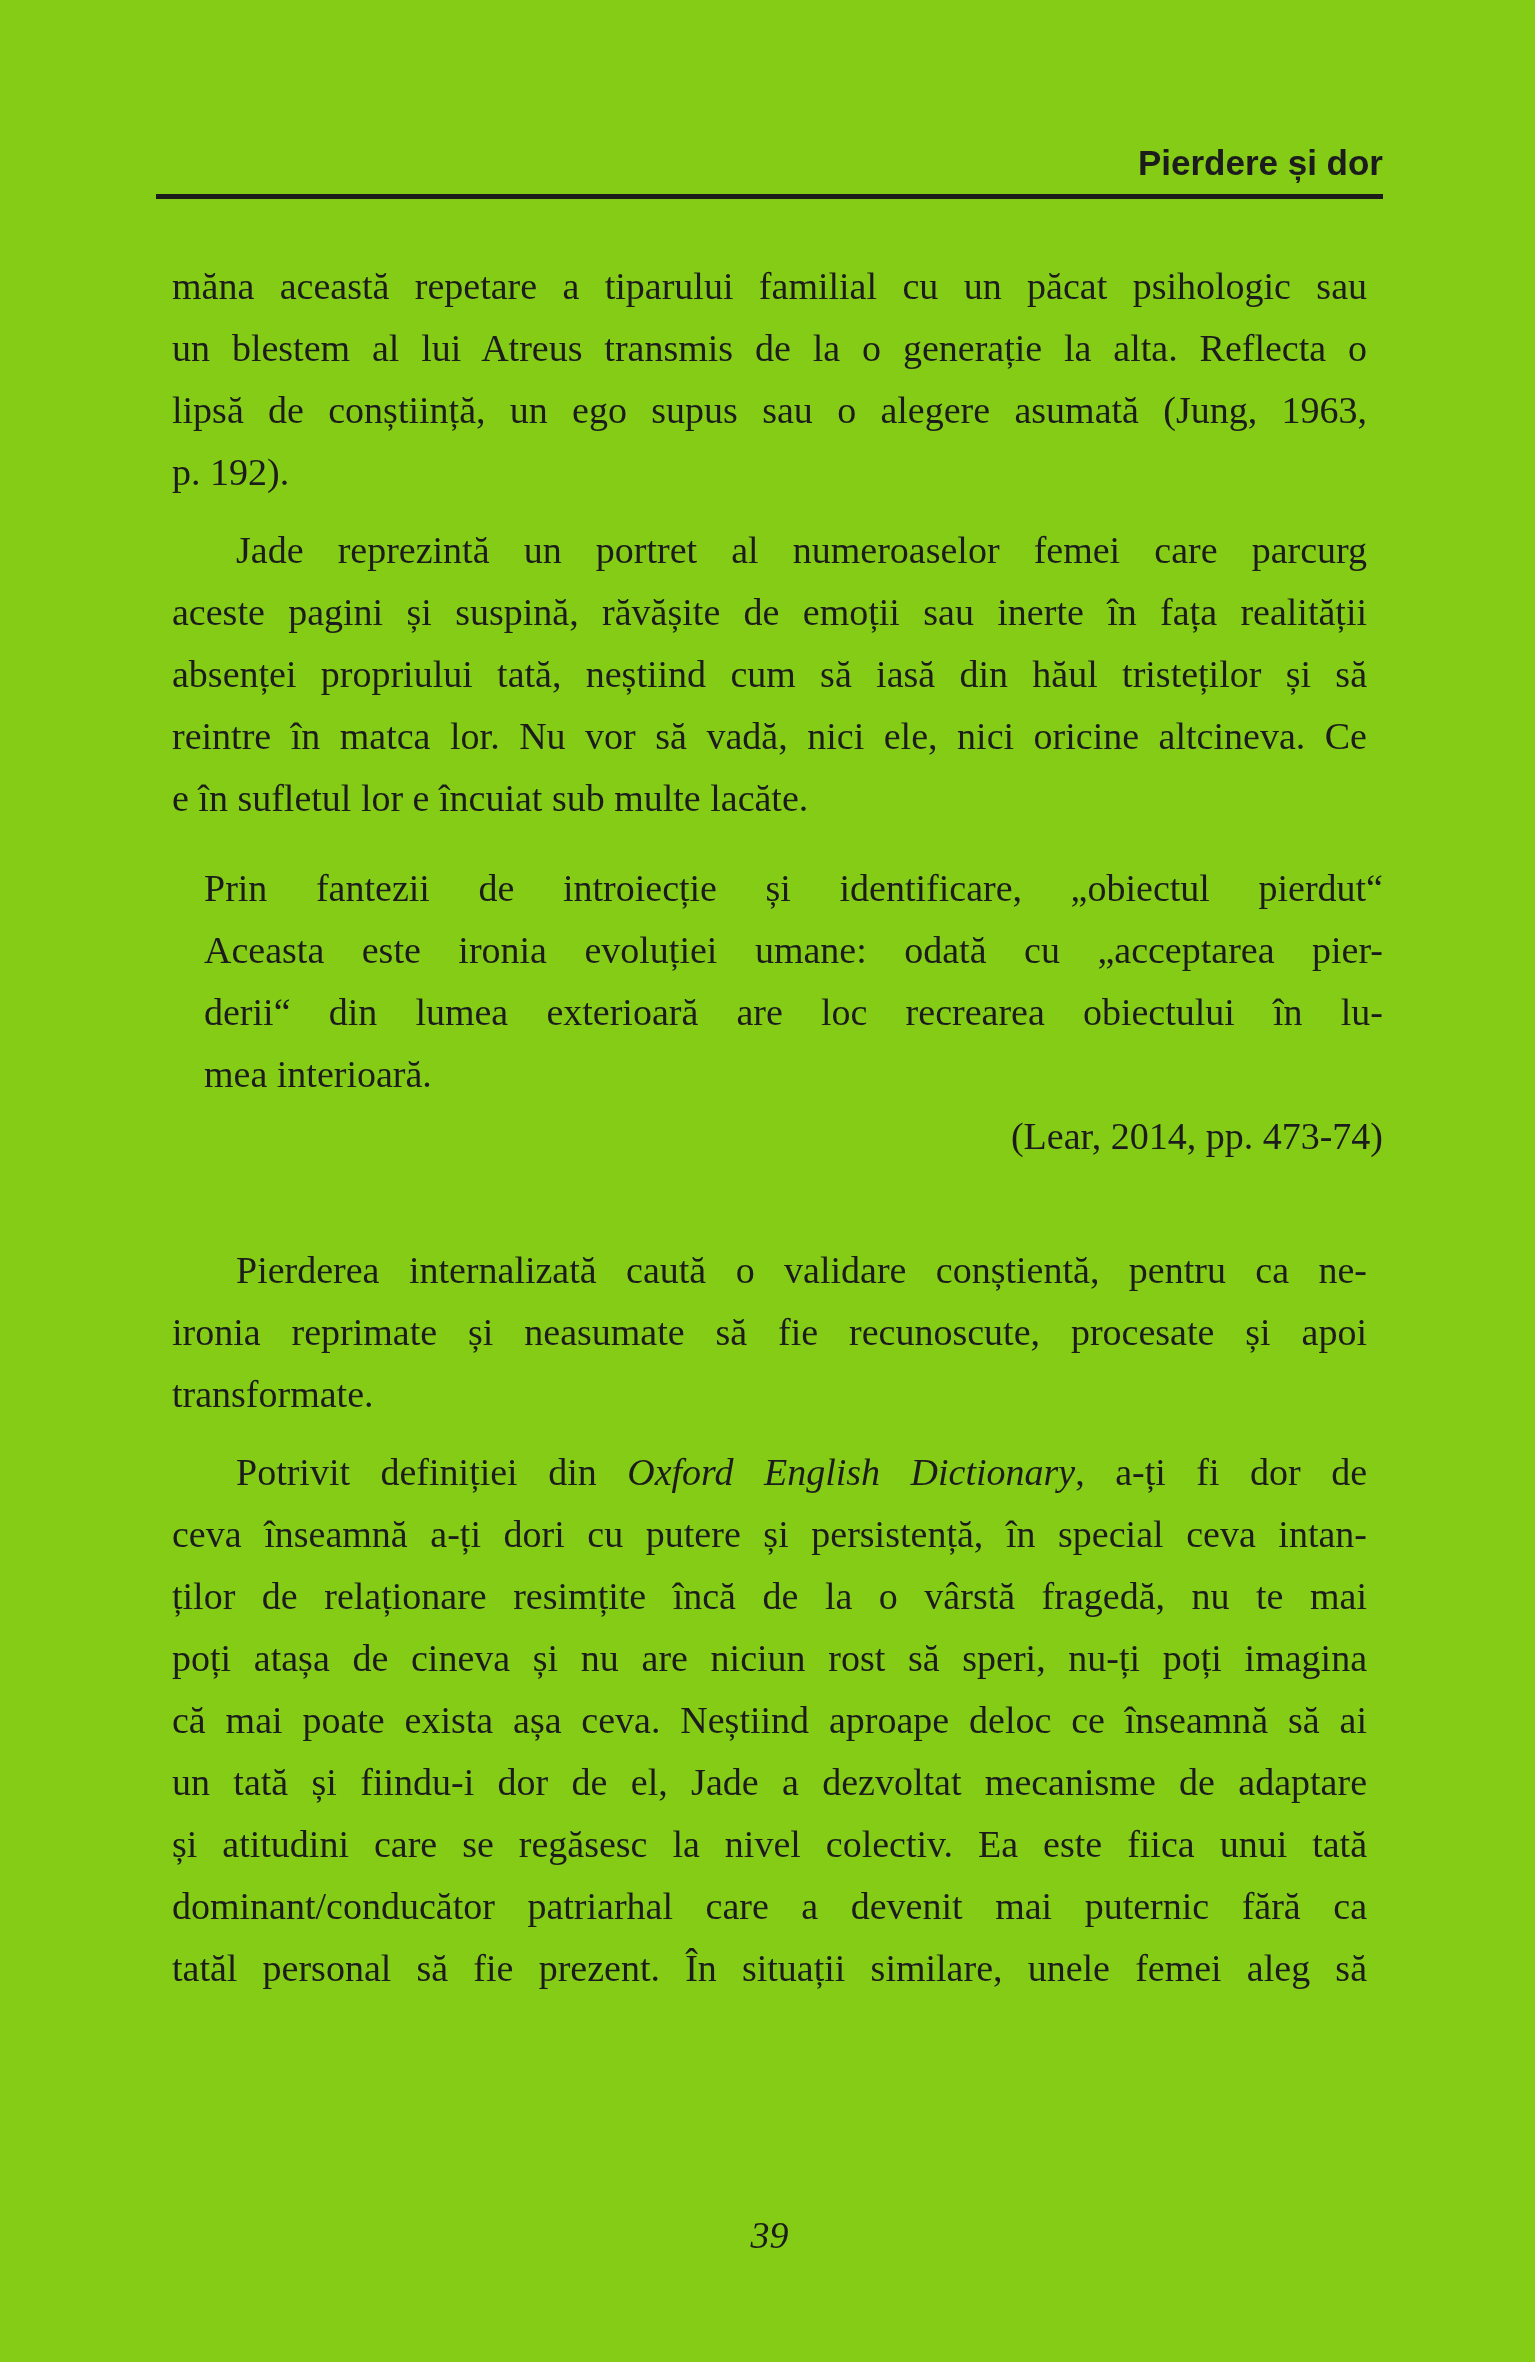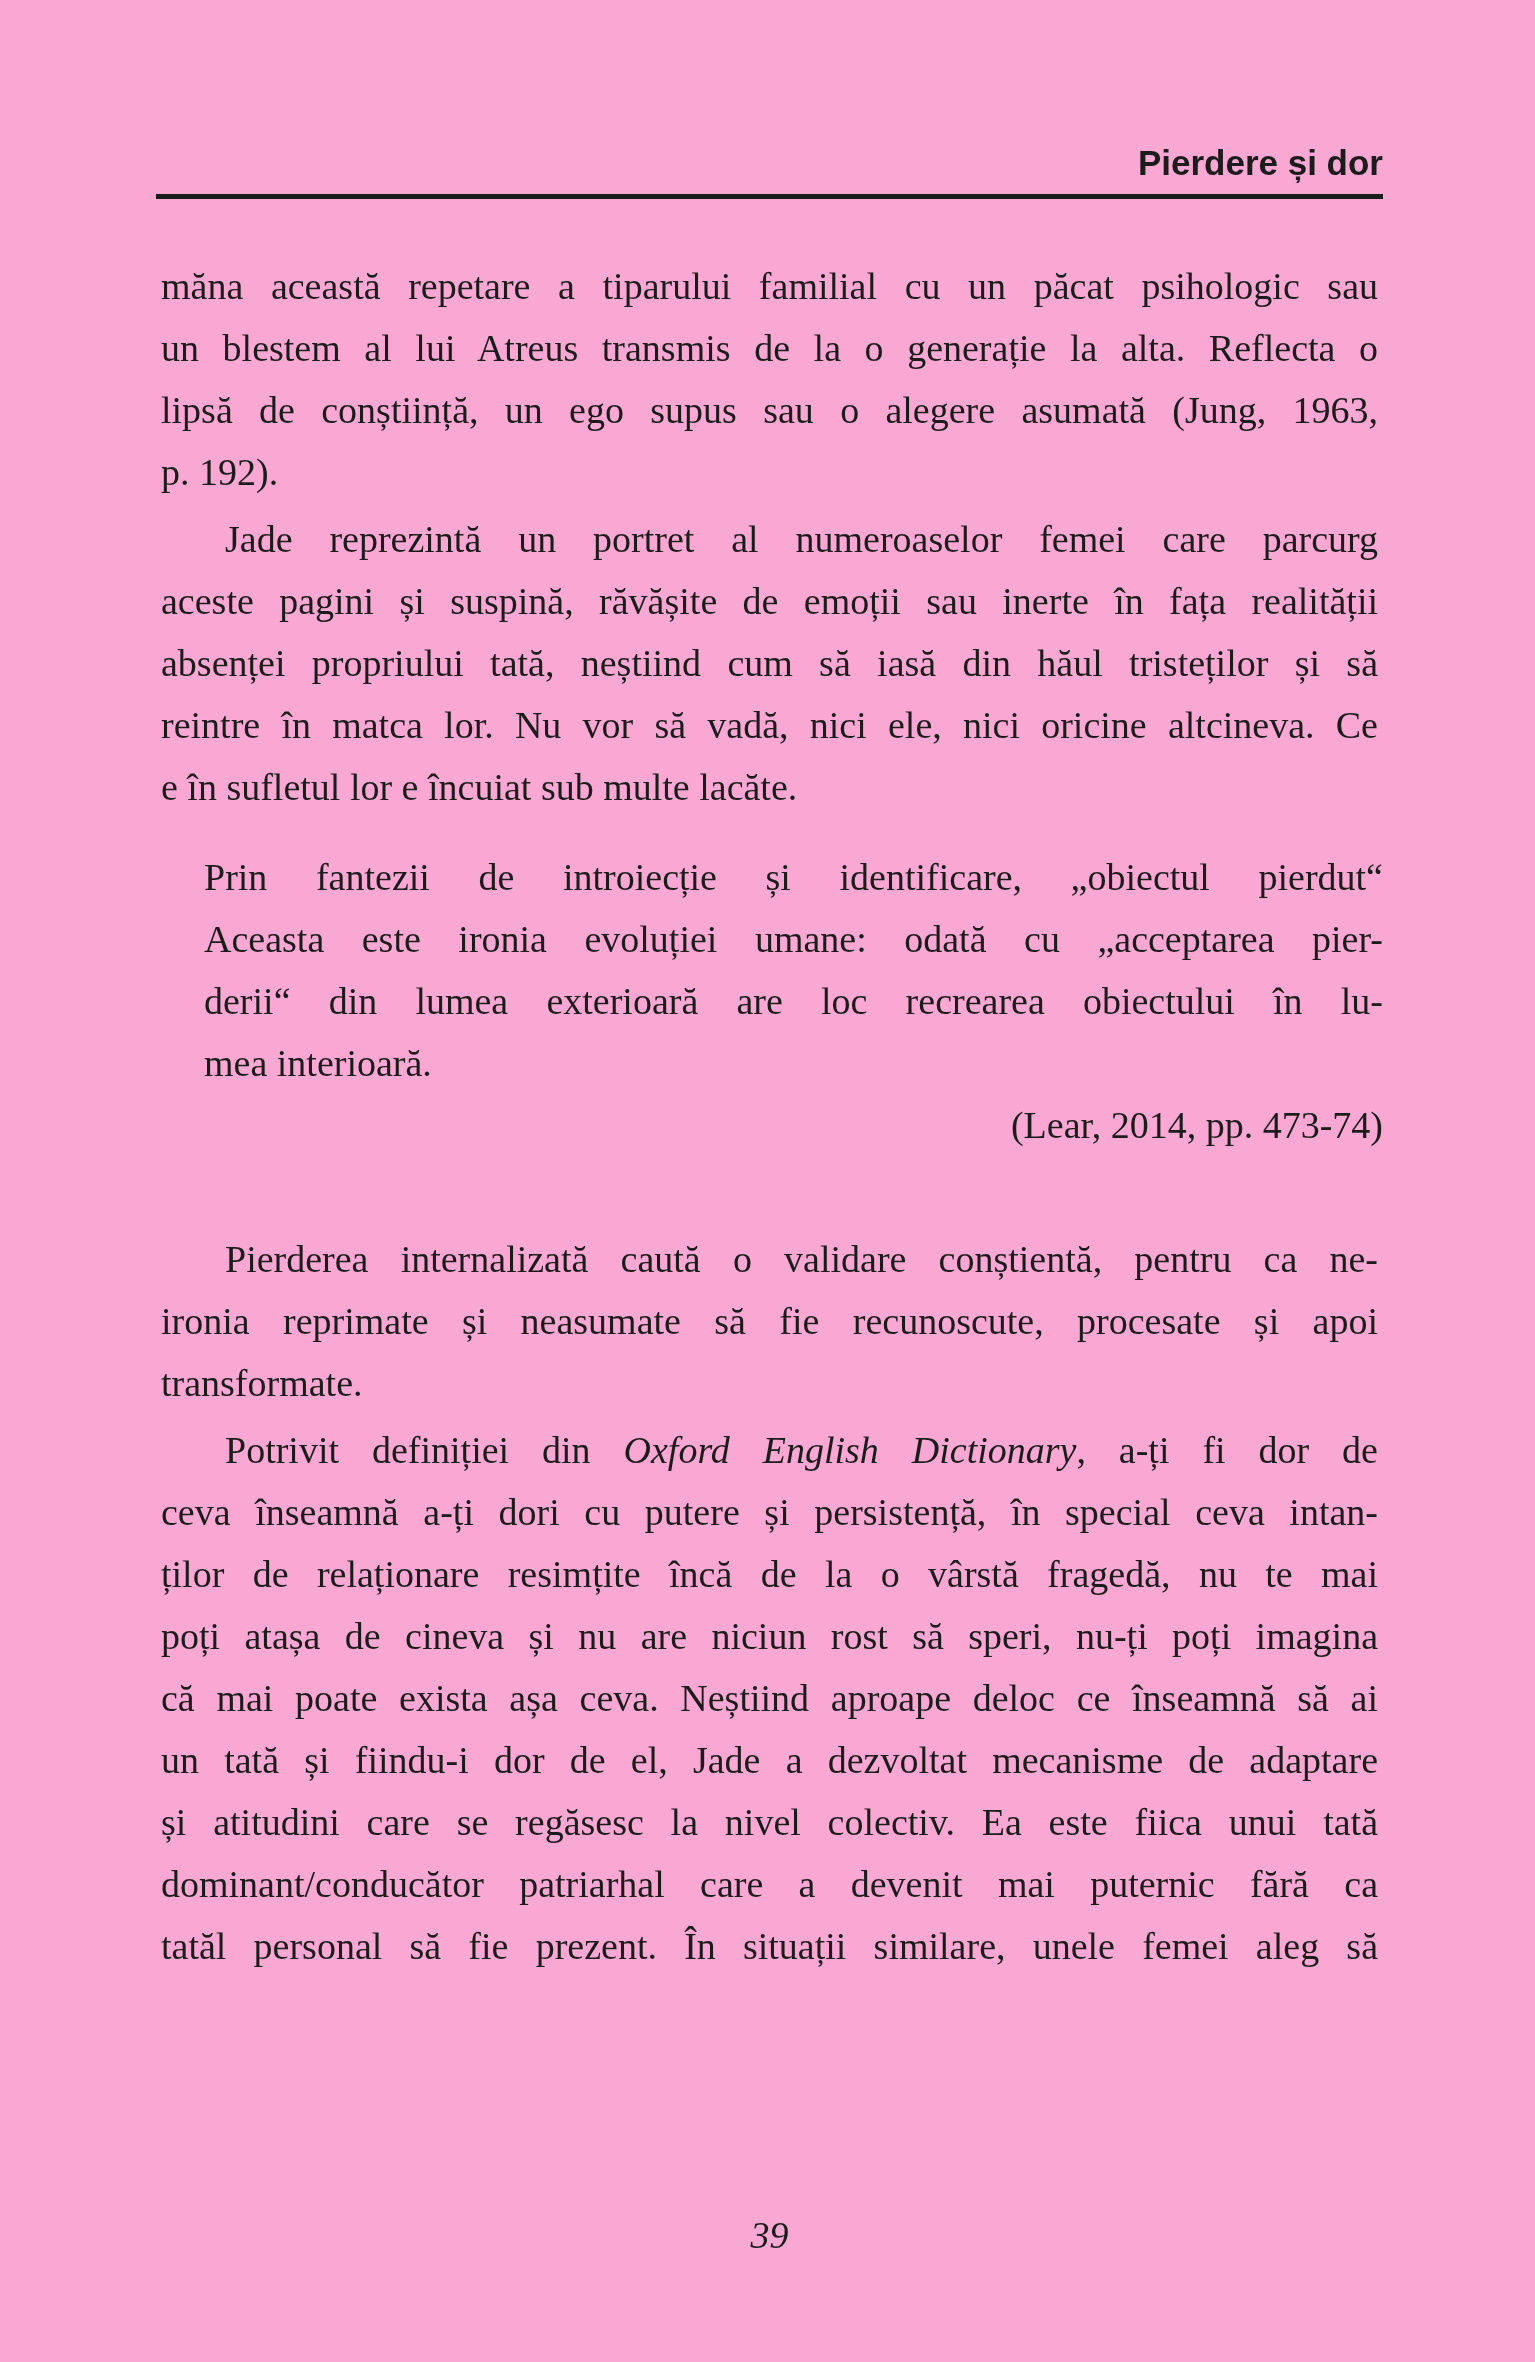--- a/index.html
+++ b/index.html
@@ -4,21 +4,21 @@
 <style>
   html, body {
     margin: 0;
     padding: 0;
     background: #ffffff;
   }
   .page {
     position: relative;
     width: 1535px;
     height: 2362px;
-    background: #f9a8d4;
+    background: #84cc16;
     overflow: hidden;
     color: #1c1c1c;
     font-family: "Liberation Serif", "DejaVu Serif", serif;
   }
   .margins {
     padding-left: 156px;
     padding-right: 152px;
   }
   .running-header {
     padding-top: 142px;
@@ -42,21 +42,21 @@
   .line {
     text-align: justify;
     text-align-last: justify;
   }
   .line.last {
     text-align-last: left;
   }
   .line.indent {
     text-indent: 64px;
   }
-  .paragraph { margin: 5px; }
+  .paragraph { margin: 16px; }
   .blockquote {
     margin: 28px 0 0 48px;
   }
   .attribution {
     text-align: right;
     margin-bottom: 72px;
   }
   em { font-style: italic; }
   .page-footer {
     position: absolute;

